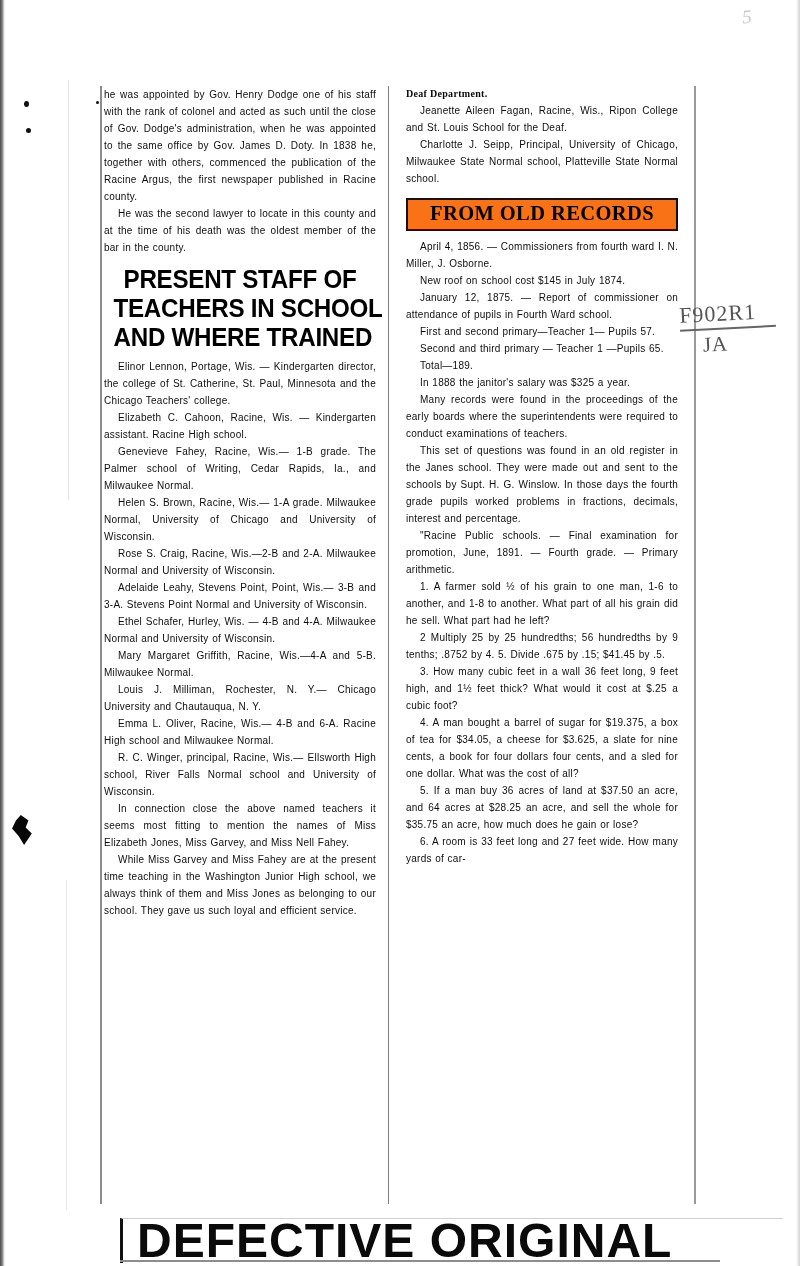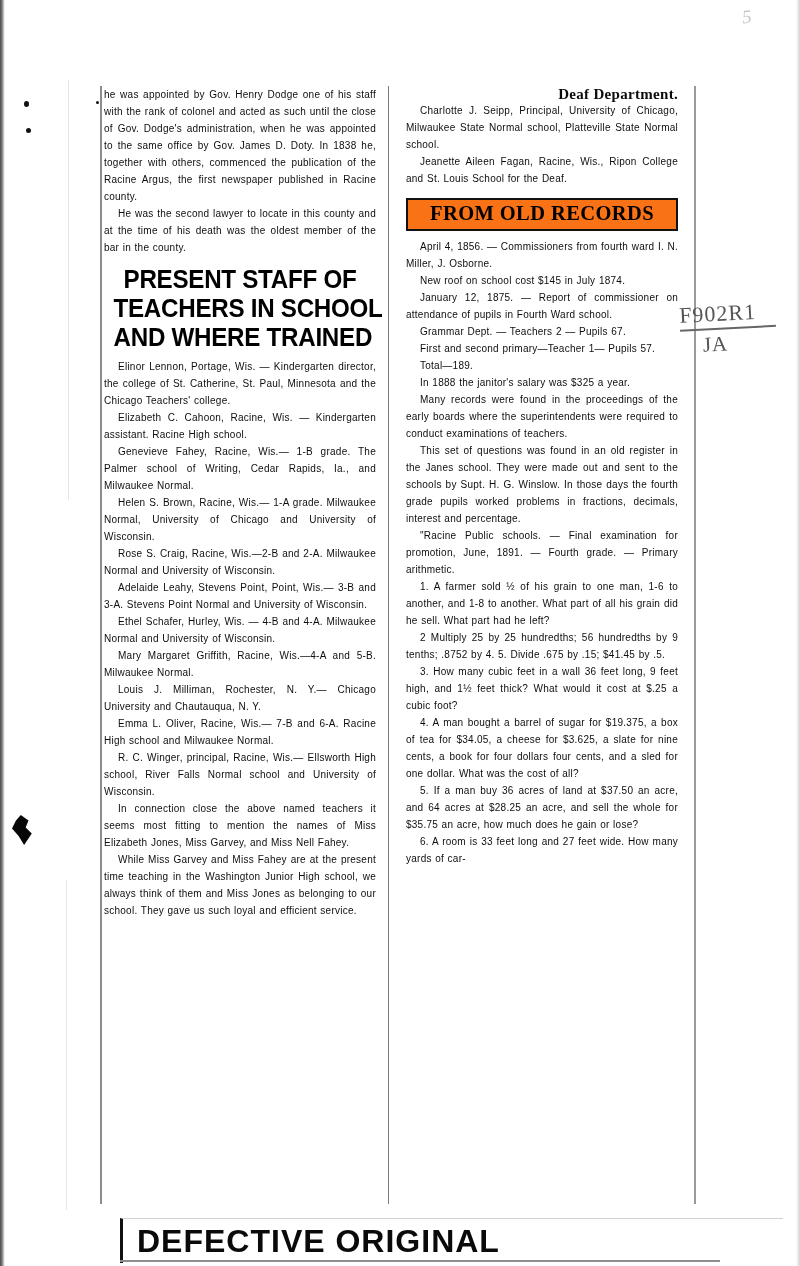--- a/index.html
+++ b/index.html
@@ -107,23 +107,23 @@
     margin: 0 0 0 0;
     color: #0d0d0d;
     letter-spacing: .25px;
     word-spacing: .5px;
     -webkit-font-smoothing: none;
   }
   .para.noindent { text-indent: 0; }
 
   .subhead {
     font-family: "Liberation Serif", serif;
-    font-size: 15px;
+    font-size: 10px;
     font-weight: bold;
-    text-align: right;
+    text-align: left;
     line-height: 16px;
     color: #0b0b0b;
     margin: 0;
     letter-spacing: .3px;
   }
 
   
   .headline {
     font-family: "Liberation Sans Narrow", "Liberation Sans", sans-serif;
     font-weight: bold;
@@ -194,21 +194,21 @@
     height: 44px;
     border-left: 3px solid #111;
     border-top: 1px solid #d0d0d0;
     display: flex;
     align-items: center;
     overflow: hidden;
   }
   .stamp-text {
     font-family: "Liberation Sans", sans-serif;
     font-weight: bold;
-    font-size: 32px;
+    font-size: 48px;
     line-height: 44px;
     letter-spacing: 1px;
     color: #0a0a0a;
     padding-left: 14px;
     white-space: nowrap;
   }
   .stamp-underline {
     position: absolute;
     left: 120px;
     top: 1260px;
@@ -252,42 +252,42 @@
 
       <p class="para">Elinor Lennon, Portage, Wis. — Kindergarten director, the college of St. Catherine, St. Paul, Minnesota and the Chicago Teachers' college.</p>
       <p class="para">Elizabeth C. Cahoon, Racine, Wis. — Kindergarten assistant. Racine High school.</p>
       <p class="para">Genevieve Fahey, Racine, Wis.— 1-B grade. The Palmer school of Writing, Cedar Rapids, Ia., and Milwaukee Normal.</p>
       <p class="para">Helen S. Brown, Racine, Wis.— 1-A grade. Milwaukee Normal, University of Chicago and University of Wisconsin.</p>
       <p class="para">Rose S. Craig, Racine, Wis.—2-B and 2-A. Milwaukee Normal and University of Wisconsin.</p>
       <p class="para">Adelaide Leahy, Stevens Point, Point, Wis.— 3-B and 3-A. Stevens Point Normal and University of Wisconsin.</p>
       <p class="para">Ethel Schafer, Hurley, Wis. — 4-B and 4-A. Milwaukee Normal and University of Wisconsin.</p>
       <p class="para">Mary Margaret Griffith, Racine, Wis.—4-A and 5-B. Milwaukee Normal.</p>
       <p class="para">Louis J. Milliman, Rochester, N. Y.— Chicago University and Chautauqua, N. Y.</p>
-      <p class="para">Emma L. Oliver, Racine, Wis.— 7-B and 6-A. Racine High school and Milwaukee Normal.</p>
+      <p class="para">Emma L. Oliver, Racine, Wis.— 4-B and 6-A. Racine High school and Milwaukee Normal.</p>
       <p class="para">R. C. Winger, principal, Racine, Wis.— Ellsworth High school, River Falls Normal school and University of Wisconsin.</p>
 
       <p class="para">In connection close the above named teachers it seems most fitting to mention the names of Miss Elizabeth Jones, Miss Garvey, and Miss Nell Fahey.</p>
       <p class="para">While Miss Garvey and Miss Fahey are at the present time teaching in the Washington Junior High school, we always think of them and Miss Jones as belonging to our school. They gave us such loyal and efficient service.</p>
     </div>
 
     <div class="column right">
 
       <div class="subhead">Deaf Department.</div>
+      <p class="para">Jeanette Aileen Fagan, Racine, Wis., Ripon College and St. Louis School for the Deaf.</p>
       <p class="para">Charlotte J. Seipp, Principal, University of Chicago, Milwaukee State Normal school, Platteville State Normal school.</p>
-      <p class="para">Jeanette Aileen Fagan, Racine, Wis., Ripon College and St. Louis School for the Deaf.</p>
 
       <div class="boxed-head">
         <span class="bh-text">FROM OLD RECORDS</span>
       </div>
 
       <p class="para">April 4, 1856. — Commissioners from fourth ward I. N. Miller, J. Osborne.</p>
       <p class="para">New roof on school cost $145 in July 1874.</p>
       <p class="para">January 12, 1875. — Report of commissioner on attendance of pupils in Fourth Ward school.</p>
-      <p class="para">Grammar Dept. — Teachers 2 — Pupils 67.</p>
       <p class="para">First and second primary—Teacher 1— Pupils 57.</p>
+      <p class="para">Second and third primary — Teacher 1 —Pupils 65.</p>
       <p class="para">Total—189.</p>
       <p class="para">In 1888 the janitor's salary was $325 a year.</p>
       <p class="para">Many records were found in the proceedings of the early boards where the superintendents were required to conduct examinations of teachers.</p>
       <p class="para">This set of questions was found in an old register in the Janes school. They were made out and sent to the schools by Supt. H. G. Winslow. In those days the fourth grade pupils worked problems in fractions, decimals, interest and percentage.</p>
       <p class="para">"Racine Public schools. — Final examination for promotion, June, 1891. — Fourth grade. — Primary arithmetic.</p>
 
       <p class="para">1.  A farmer sold ½ of his grain to one man, 1-6 to another, and 1-8 to another. What part of all his grain did he sell. What part had he left?</p>
       <p class="para">2  Multiply 25 by 25 hundredths; 56 hundredths by 9 tenths; .8752 by 4. 5. Divide .675 by .15; $41.45 by .5.</p>
       <p class="para">3.  How many cubic feet in a wall 36 feet long, 9 feet high, and 1½ feet thick? What would it cost at $.25 a cubic foot?</p>
       <p class="para">4.  A man bought a barrel of sugar for $19.375, a box of tea for $34.05, a cheese for $3.625, a slate for nine cents, a book for four dollars four cents, and a sled for one dollar. What was the cost of all?</p>

